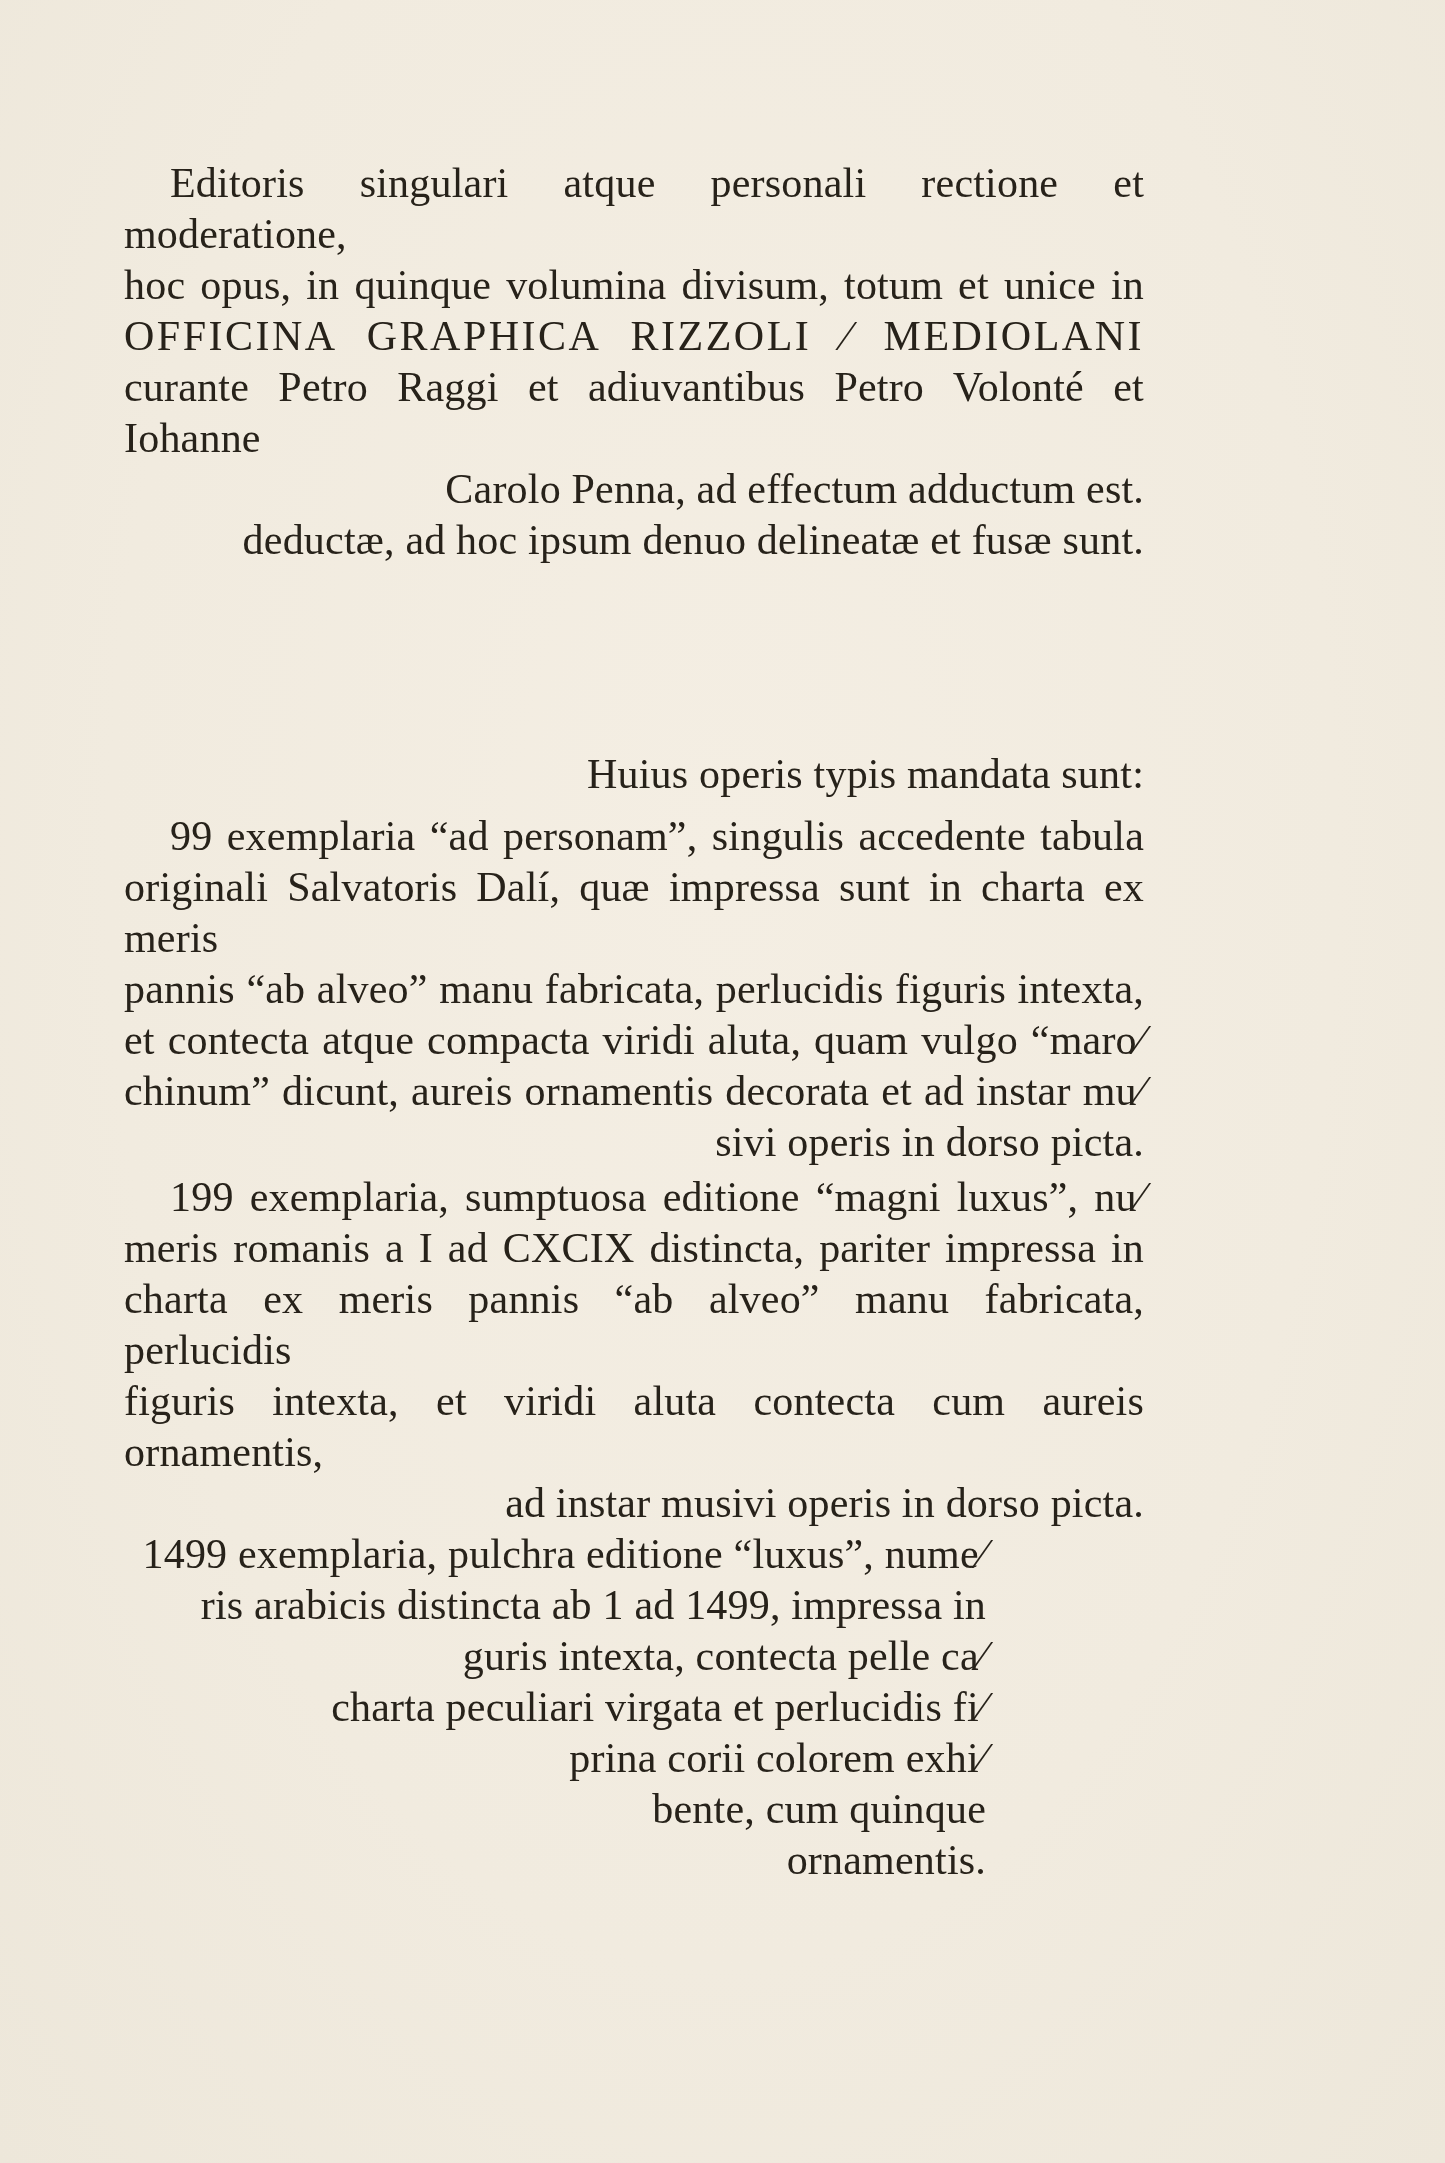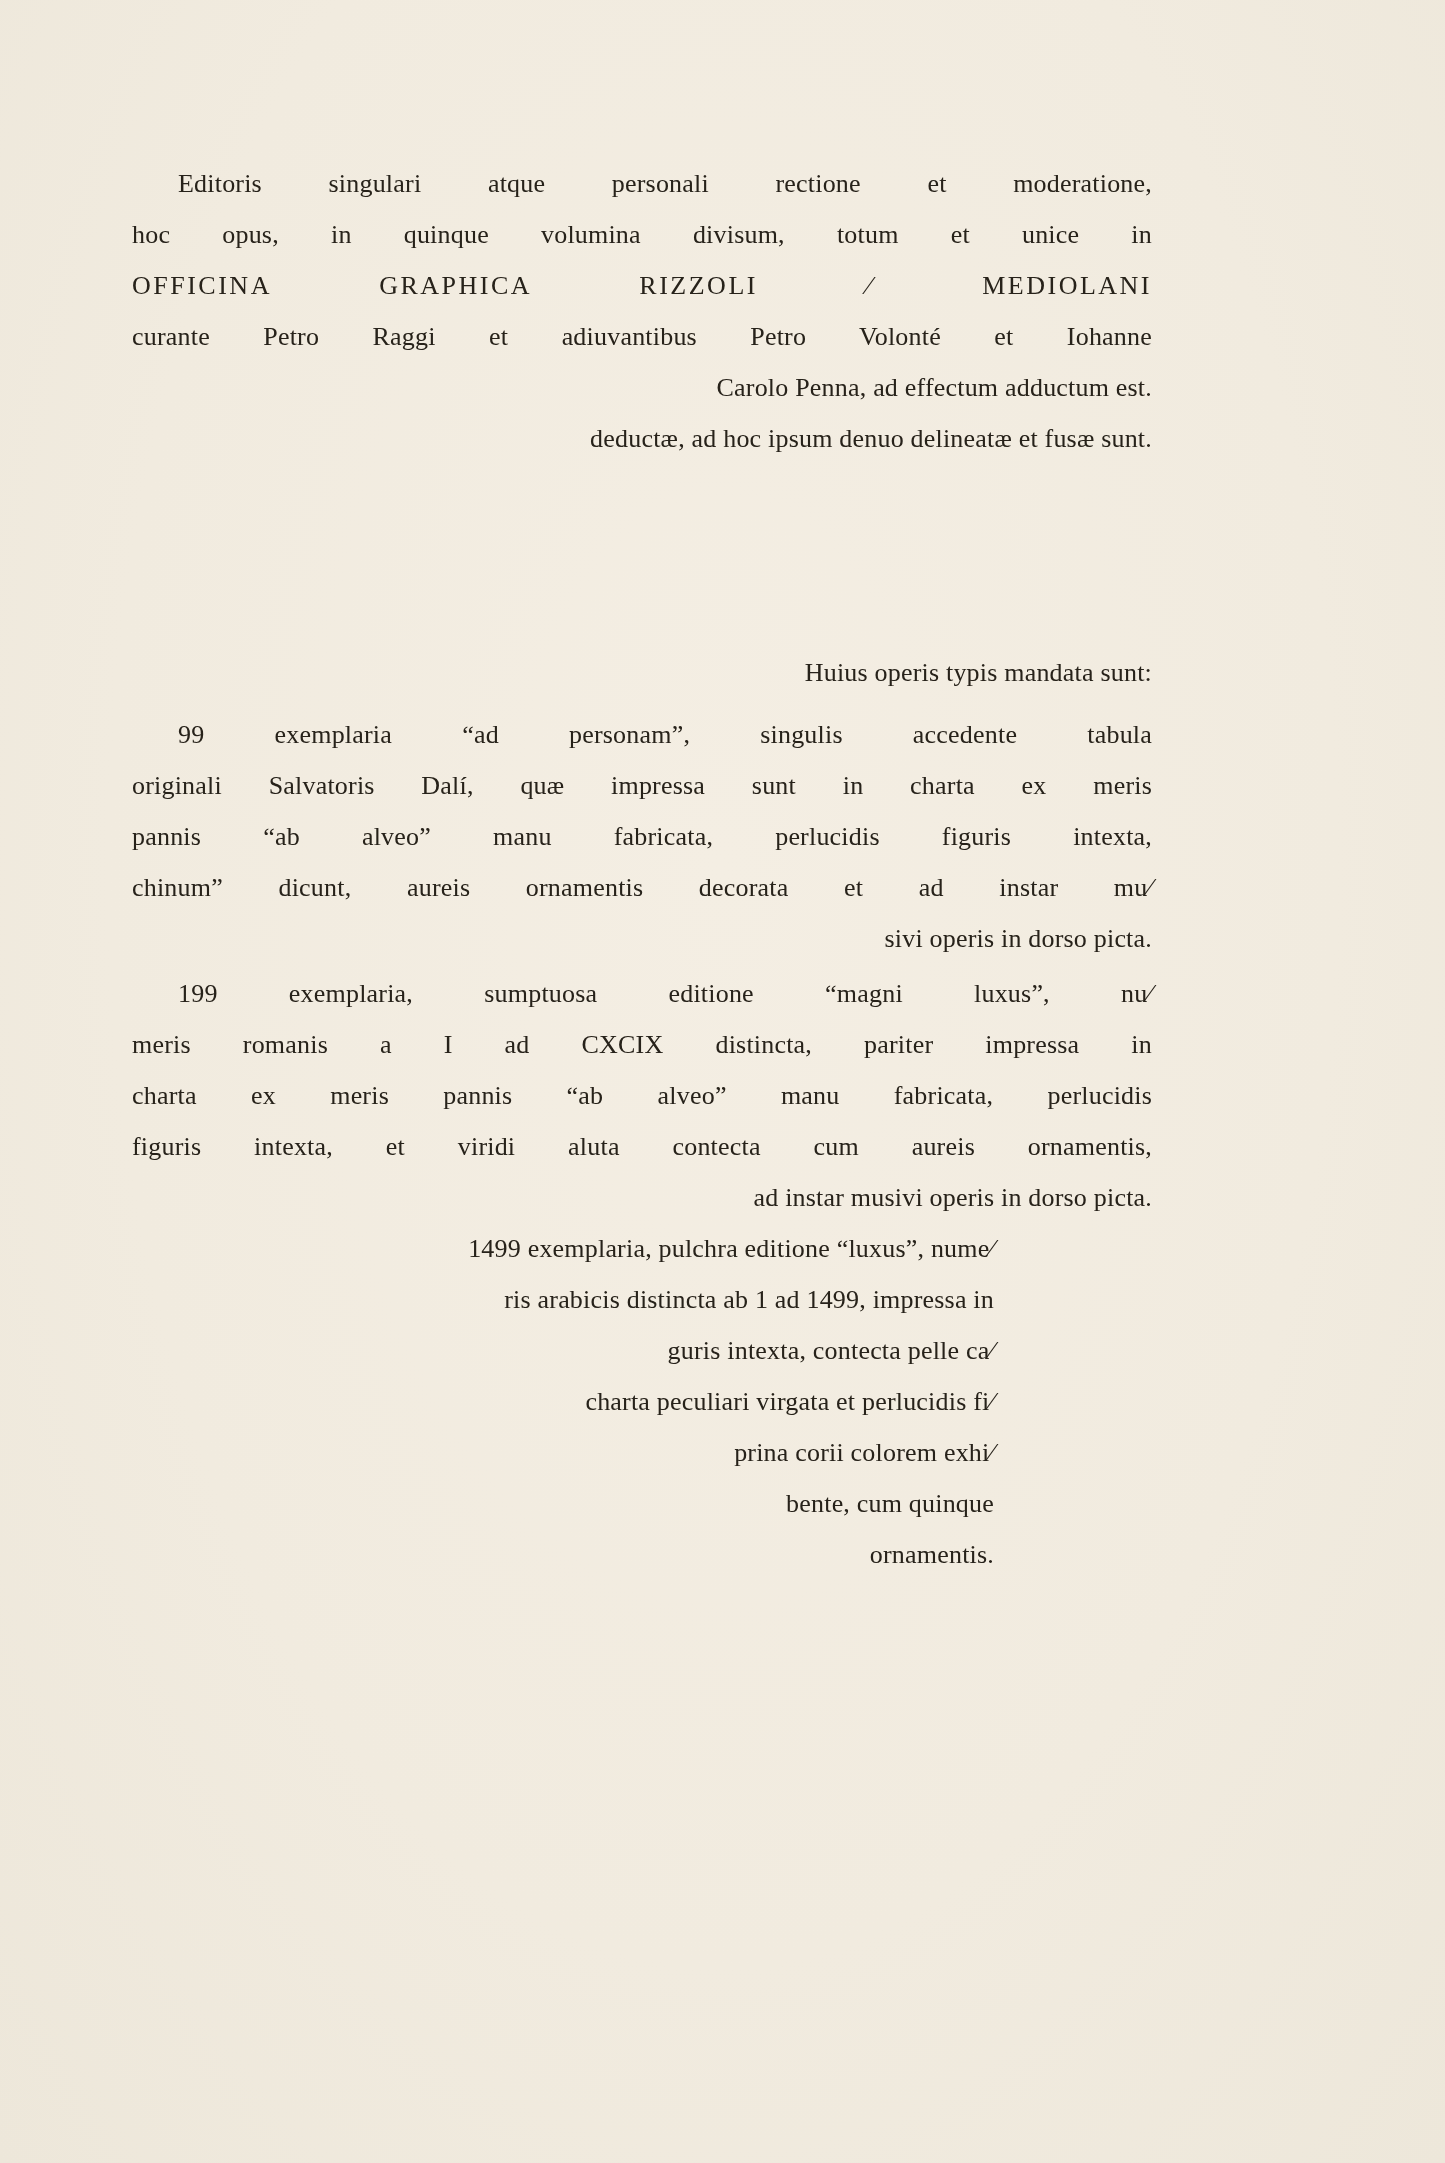--- a/index.html
+++ b/index.html
@@ -13,24 +13,24 @@
   .page {
     position: relative;
     width: 1445px;
     height: 2163px;
     background: radial-gradient(ellipse at 50% 40%, #f4eee3 0%, #f1ebdf 60%, #ede7da 100%);
     overflow: hidden;
     color: #27221a;
   }
   .text-block {
     position: absolute;
-    left: 132px;
+    left: 124px;
     top: 158px;
     width: 1020px;
-    font-size: 26px;
+    font-size: 42px;
     line-height: 51px;
     letter-spacing: 0.2px;
   }
   .para { margin: 0; }
   .line { white-space: normal; }
   
   .jline {
     text-align: justify;
     text-align-last: justify;
   }
@@ -68,20 +68,21 @@
     </div>
 
     <div class="para heading">
       <div class="line lline indent">Huius operis typis mandata sunt:</div>
     </div>
 
     <div class="para p3">
       <div class="line jline indent">99 exemplaria “ad personam”, singulis accedente tabula</div>
       <div class="line jline">originali Salvatoris Dalí, quæ impressa sunt in charta ex meris</div>
       <div class="line jline">pannis “ab alveo” manu fabricata, perlucidis figuris intexta,</div>
+      <div class="line jline">et contecta atque compacta viridi aluta, quam vulgo “maro⁄</div>
       <div class="line jline">chinum” dicunt, aureis ornamentis decorata et ad instar mu⁄</div>
       <div class="line lline">sivi operis in dorso picta.</div>
     </div>
 
     <div class="para p4">
       <div class="line jline indent">199 exemplaria, sumptuosa editione “magni luxus”, nu⁄</div>
       <div class="line jline">meris romanis a I ad CXCIX distincta, pariter impressa in</div>
       <div class="line jline">charta ex meris pannis “ab alveo” manu fabricata, perlucidis</div>
       <div class="line jline">figuris intexta, et viridi aluta contecta cum aureis ornamentis,</div>
       <div class="line lline">ad instar musivi operis in dorso picta.</div>

